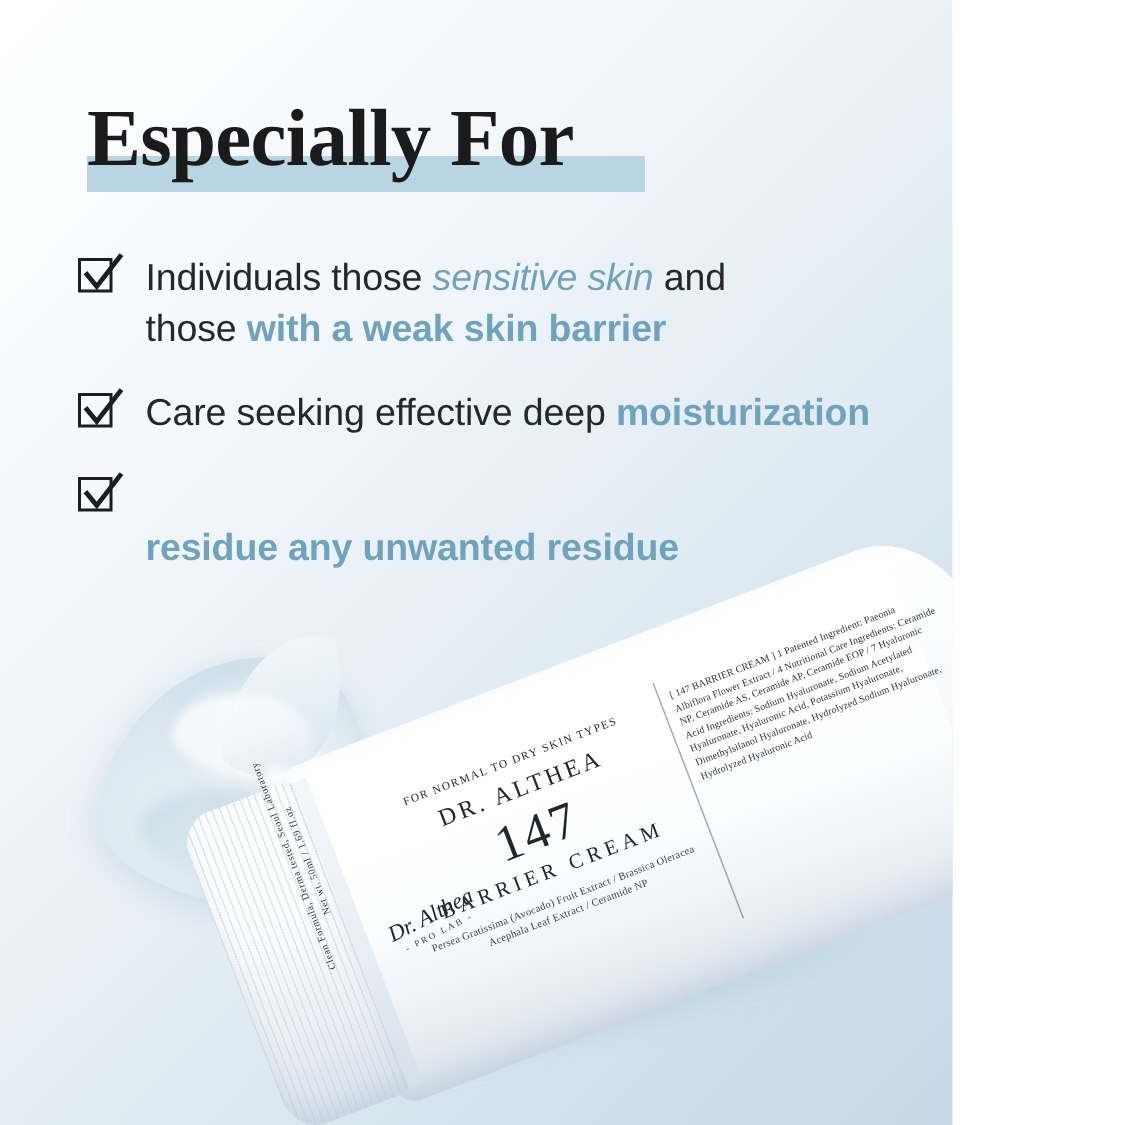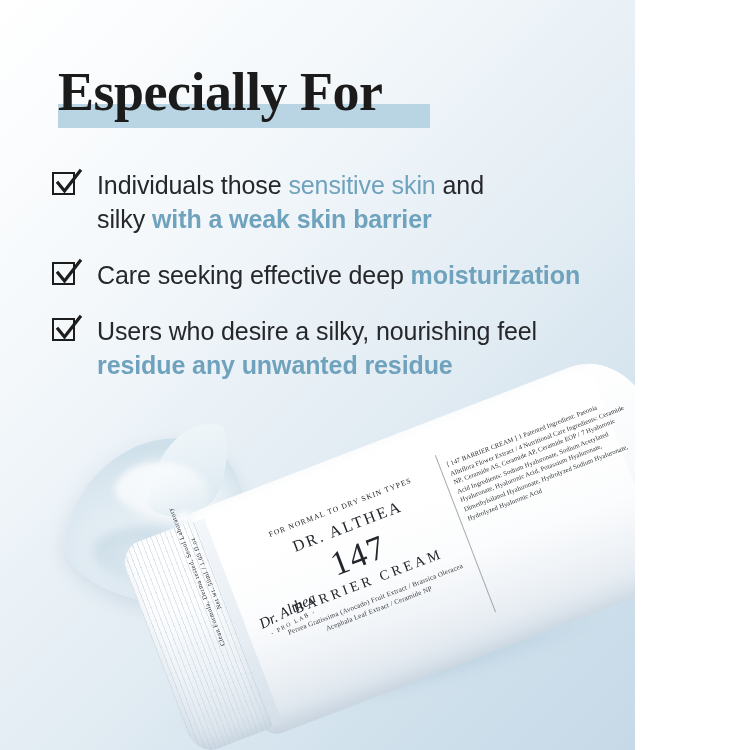--- a/index.html
+++ b/index.html
@@ -83,20 +83,21 @@
   }
   .check-text {
     font-size: 25px;
     line-height: 34px;
     color: #26272b;
     font-weight: 400;
     letter-spacing: -0.1px;
   }
   .accent {
     color: #6fa2bd;
+    font-style: italic;
   }
   .accent-bold {
     color: #6fa2bd;
     font-weight: bold;
     margin-top: 40px;
   }
 
   
   #cream-swatch {
     position: absolute;
@@ -362,21 +363,21 @@
 
     <div class="check-row">
       <div class="check-box">
         <div class="box"></div>
         <svg viewBox="0 0 30 30" aria-hidden="true">
           <path d="M5 15 L11.5 23 L27 3" fill="none" stroke="#1d1d1d" stroke-width="3.2" stroke-linecap="square"></path>
         </svg>
       </div>
       <div class="check-text">
         <span>Individuals those </span><span class="accent">sensitive skin</span><span> and</span><br>
-        <span>silky </span><span class="accent-bold">with a weak skin barrier</span>
+        <span>those </span><span class="accent-bold">with a weak skin barrier</span>
       </div>
     </div>
 
     <div class="check-row">
       <div class="check-box">
         <div class="box"></div>
         <svg viewBox="0 0 30 30" aria-hidden="true">
           <path d="M5 15 L11.5 23 L27 3" fill="none" stroke="#1d1d1d" stroke-width="3.2" stroke-linecap="square"></path>
         </svg>
       </div>
@@ -386,21 +387,21 @@
     </div>
 
     <div class="check-row">
       <div class="check-box">
         <div class="box"></div>
         <svg viewBox="0 0 30 30" aria-hidden="true">
           <path d="M5 15 L11.5 23 L27 3" fill="none" stroke="#1d1d1d" stroke-width="3.2" stroke-linecap="square"></path>
         </svg>
       </div>
       <div class="check-text">
-        <span>Users who desire a silky, nourishing feel</span><br>
+        <br>
         <span class="accent-bold">residue any unwanted residue</span>
       </div>
     </div>
 
   </div>
 
   <div id="cream-swatch">
     <div class="cream-body"></div>
     <div class="cream-tip"></div>
     <div class="cream-shade"></div>

